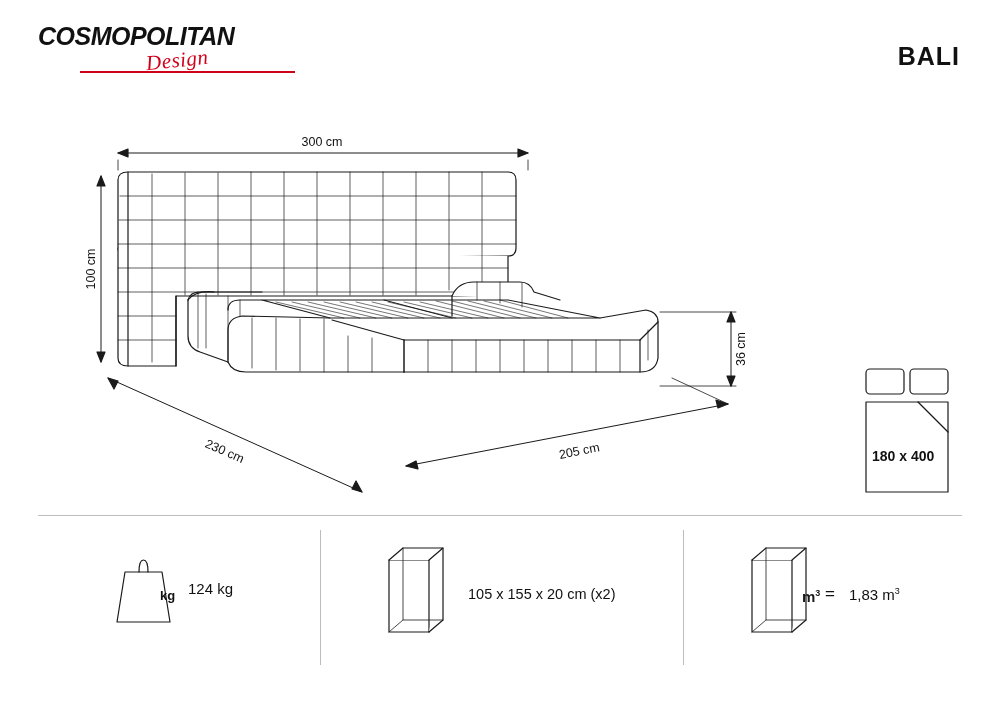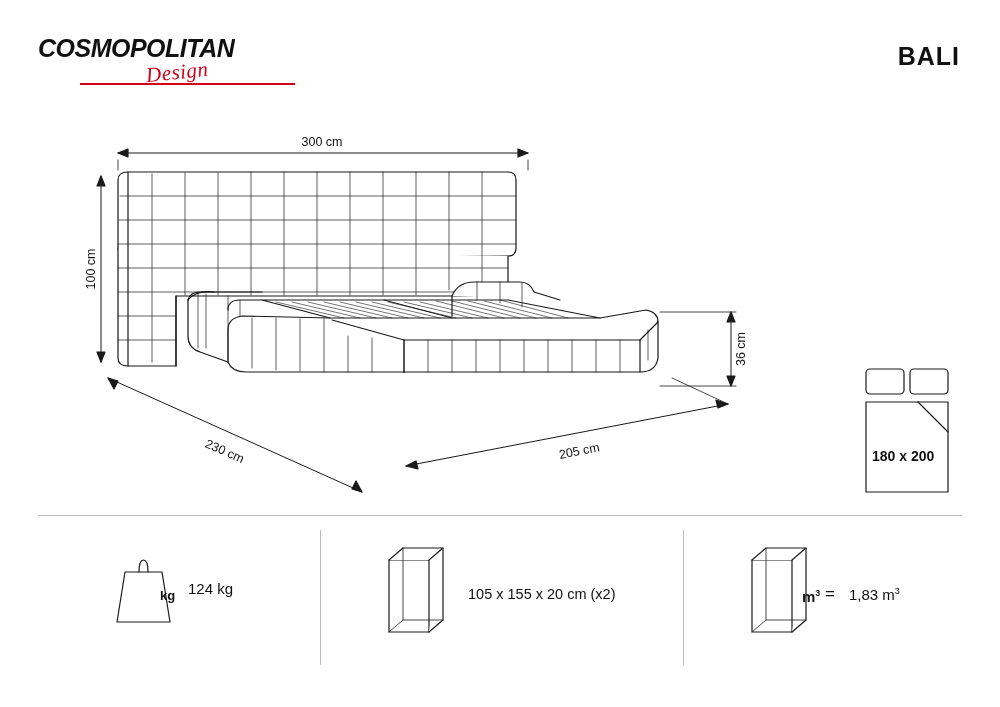--- a/index.html
+++ b/index.html
@@ -18,21 +18,21 @@
   .page {
     position: absolute;
     inset: 0;
     width: 1000px;
     height: 707px;
   }
   
   .brand {
     position: absolute;
     left: 38px;
-    top: 36px;
+    top: 24px;
     width: 270px;
     height: 60px;
   }
   .brand-name {
     font-family: "Liberation Sans", sans-serif;
     font-weight: bold;
     font-style: italic;
     font-size: 25px;
     letter-spacing: -0.5px;
     color: #111111;
@@ -317,21 +317,21 @@
       <path d="M752 632 L766 620" stroke-width="0.8"></path>
     </g>
 
     <text class="dim-text" x="322" y="146" text-anchor="middle">300 cm</text>
     <text class="dim-text" x="95" y="269" text-anchor="middle" transform="rotate(-90 95 269)">100 cm</text>
     <text class="dim-text" x="223" y="455" text-anchor="middle" transform="rotate(24 223 455)">230 cm</text>
     <text class="dim-text" x="580" y="455" text-anchor="middle" transform="rotate(-11 580 455)">205 cm</text>
     <text class="dim-text" x="745" y="349" text-anchor="middle" transform="rotate(-90 745 349)">36 cm</text>
   </svg>
 
-  <div class="mattress-label">180 x 200</div>
+  <div class="mattress-label">180 x 400</div>
 
   <div class="divider"></div>
   <div class="vdiv one"></div>
   <div class="vdiv two"></div>
 
   <div class="kg-text">kg</div>
 
   <div class="info-block weight-block">
     <div style="width:64px;height:64px;"></div>
     <div class="weight-label">124 kg</div>

